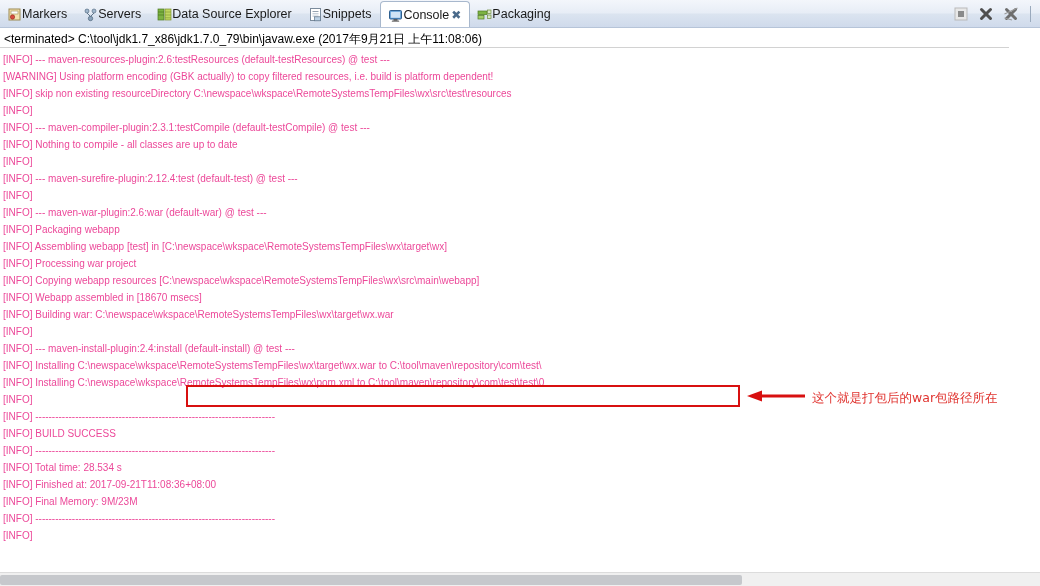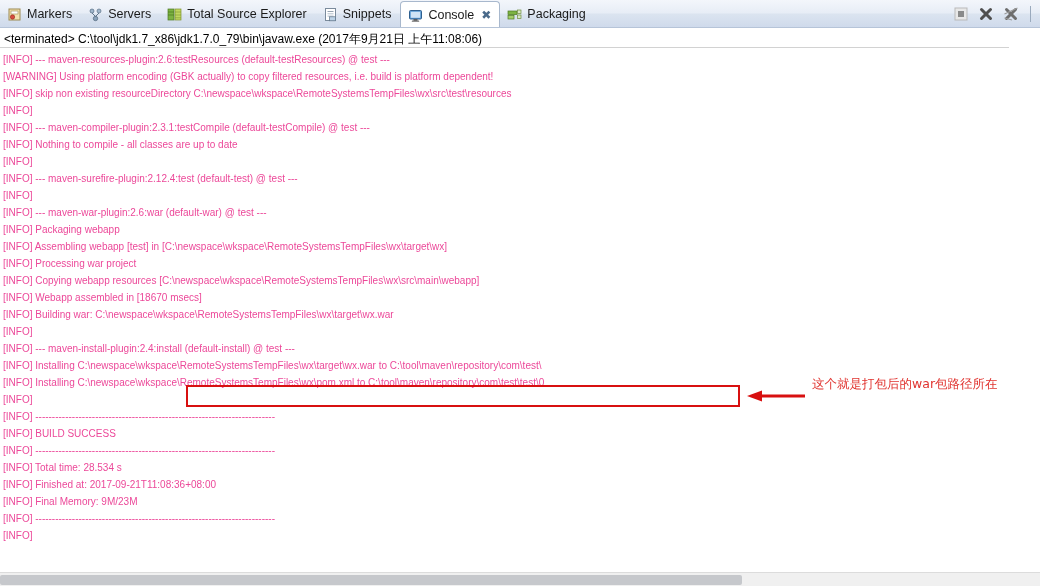--- a/index.html
+++ b/index.html
@@ -26,21 +26,20 @@
     width: 1040px; height: 28px;
     background: linear-gradient(to bottom, #f3f6fb 0%, #e7edf6 48%, #dbe4f0 52%, #cfdaeb 100%);
     border-bottom: 1px solid #b6c4d8;
     display: flex;
     align-items: stretch;
     overflow: hidden;
   }
   .tab {
     display: flex;
     align-items: center;
-    gap: 5px;
     padding: 0 9px 0 7px;
     height: 28px;
     font-size: 12.5px;
     color: #1a1a1a;
     white-space: nowrap;
     position: relative;
     cursor: default;
   }
   .tab.active {
     background: #ffffff;
@@ -117,21 +116,21 @@
     left: 186px;
     top: 336px;
     width: 554px;
     height: 22px;
     border: 2px solid #d81010;
     pointer-events: none;
   }
   .annot {
     position: absolute;
     left: 812px;
-    top: 327px;
+    top: 341px;
     font-family: "DejaVu Sans", sans-serif;
     font-size: 12.5px;
     color: #e0332f;
     white-space: nowrap;
   }
   .arrow {
     position: absolute;
     left: 745px;
     top: 340px;
     width: 62px;
@@ -192,21 +191,21 @@
         <svg viewBox="0 0 15 15" width="15" height="15">
           <rect x="1" y="2" width="6" height="11" fill="#7cb342" stroke="#4e7a22" stroke-width=".7"></rect>
           <rect x="8" y="2" width="6" height="11" fill="#c0d860" stroke="#7e9330" stroke-width=".7"></rect>
           <line x1="1" y1="5" x2="7" y2="5" stroke="#3f6b17" stroke-width=".6"></line>
           <line x1="1" y1="8" x2="7" y2="8" stroke="#3f6b17" stroke-width=".6"></line>
           <line x1="8" y1="5" x2="14" y2="5" stroke="#7e9330" stroke-width=".6"></line>
           <line x1="8" y1="8" x2="14" y2="8" stroke="#7e9330" stroke-width=".6"></line>
           <line x1="8" y1="10.8" x2="14" y2="10.8" stroke="#7e9330" stroke-width=".6"></line>
         </svg>
       </span>
-      <span class="tlabel">Total Source Explorer</span>
+      <span class="tlabel">Data Source Explorer</span>
     </div>
 
     <div class="tab">
       <span class="ticon">
         <svg viewBox="0 0 15 15" width="15" height="15">
           <rect x="2.5" y="1.5" width="10" height="12" fill="#ffffff" stroke="#7b8b9c"></rect>
           <line x1="4.5" y1="4.5" x2="10.5" y2="4.5" stroke="#7b8b9c" stroke-width=".8"></line>
           <line x1="4.5" y1="6.8" x2="10.5" y2="6.8" stroke="#9fb0c0" stroke-width=".8"></line>
           <line x1="4.5" y1="9.1" x2="10.5" y2="9.1" stroke="#9fb0c0" stroke-width=".8"></line>
           <rect x="6.5" y="9.8" width="6" height="4" fill="#bcd2e6" stroke="#5f7488" stroke-width=".7"></rect>

